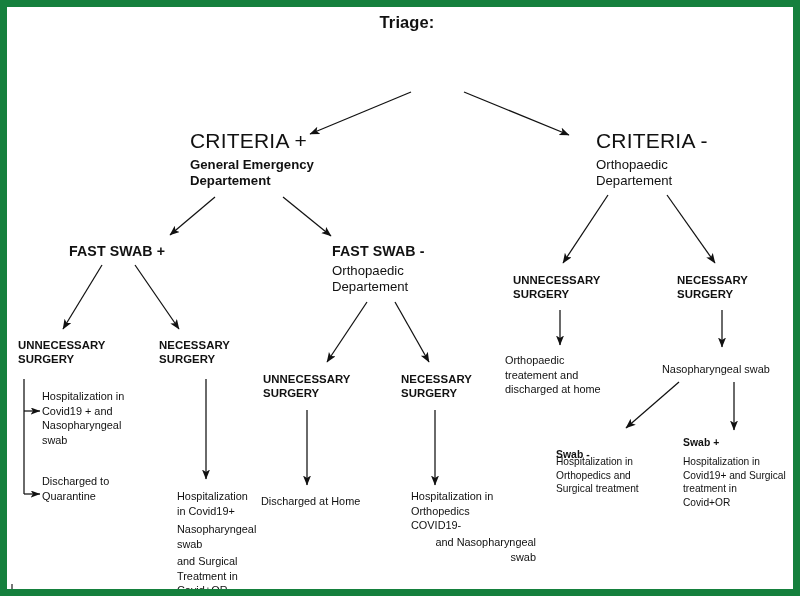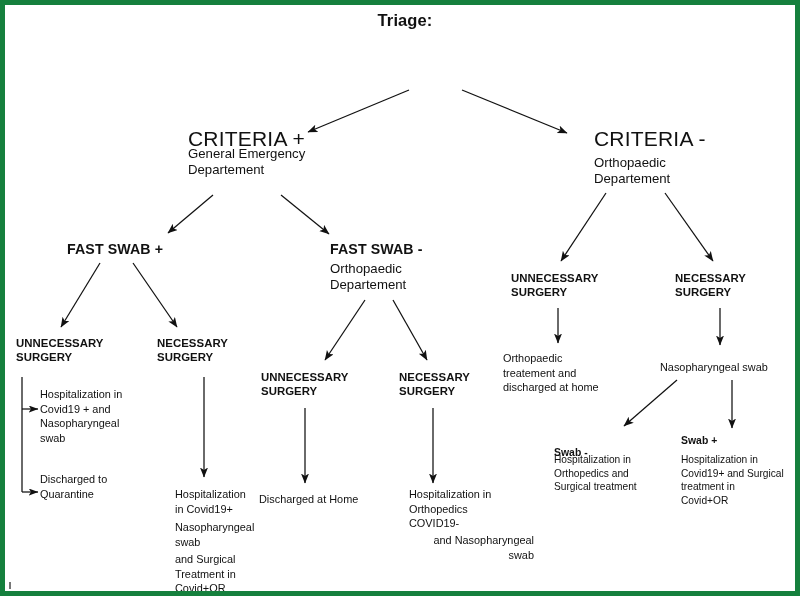--- a/index.html
+++ b/index.html
@@ -10,21 +10,21 @@
   body {
     font-family: "Liberation Sans", sans-serif;
     color: #111111;
   }
   #canvas {
     position: relative;
     width: 800px;
     height: 596px;
     background: #ffffff;
     overflow: hidden;
-    border: 5px solid #15803d;
+    border: 7px solid #15803d;
     box-sizing: border-box;
   }
   #arrow-layer {
     position: absolute;
     left: 0;
     top: 0;
     width: 800px;
     height: 596px;
     pointer-events: none;
   }
@@ -131,21 +131,21 @@
 
       <line x1="672" y1="375" x2="619" y2="421" marker-end="url(#ah)"></line>
 
       <line x1="727" y1="375" x2="727" y2="423" marker-end="url(#ah)"></line>
     </g>
   </svg>
 
   <div class="node ttl title-1" style="left:200px; top:6px; width:400px;">Triage:</div>
 
   <div class="node hdr-big" style="left:183px; top:122px; width:180px;">CRITERIA +</div>
-  <div class="node sub" style="left:183px; top:141px; width:180px; white-space:pre-line;">General Emergency
+  <div class="node sub" style="left:183px; top:150px; width:180px; white-space:pre-line;font-weight:bold;">General Emergency
 Departement</div>
 
   <div class="node hdr-big" style="left:589px; top:122px; width:180px;">CRITERIA -</div>
   <div class="node sub" style="left:589px; top:150px; width:180px; white-space:pre-line;">Orthopaedic
 Departement</div>
 
   <div class="node hdr-mid" style="left:325px; top:236px; width:170px; font-size:14.2px;">FAST SWAB -</div>
 
   <div class="node hdr-mid" style="left:62px; top:236px; width:170px; font-size:14.2px;">FAST SWAB +</div>
   <div class="node sub" style="left:325px; top:256px; width:170px; white-space:pre-line;">Orthopaedic

